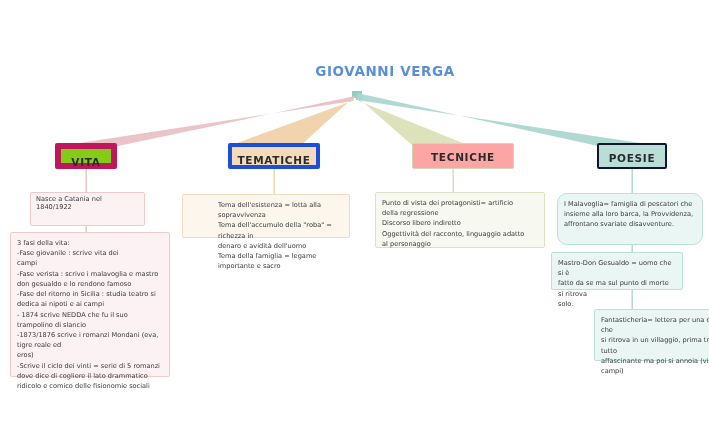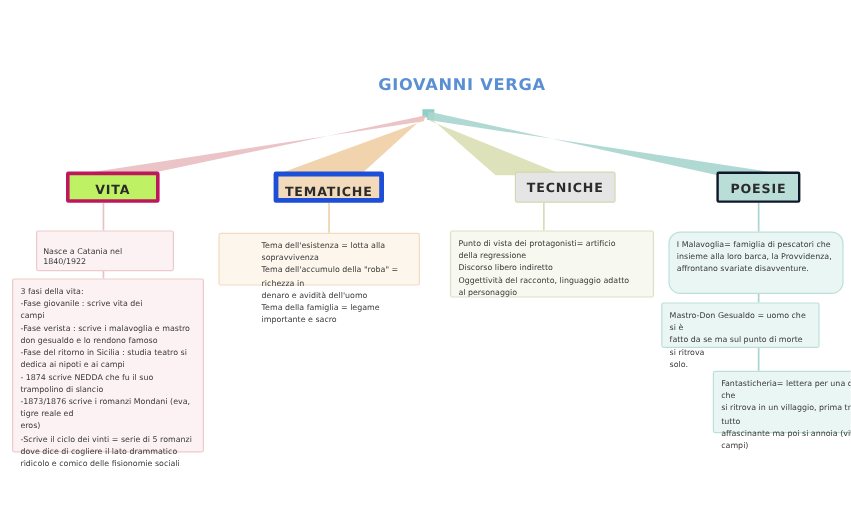--- a/index.html
+++ b/index.html
@@ -51,34 +51,33 @@
     line-height: 26px;
     text-align: center;
     font-size: 10.5px;
     font-weight: bold;
     letter-spacing: 0.7px;
     color: #2b2b2b;
     border-radius: 2px;
     box-sizing: border-box;
   }
   .chip-vita {
-    left: 55px;  top: 143px; width: 78px;
-    background: #bef264;
-    border: 3px solid #be185d;
+    left: 55px;  top: 143px; width: 62px;
+    background: #84cc16;
+    border: 6px solid #be185d;
   }
   .chip-tematiche {
     left: 228px; top: 143px; width: 92px;
     background: #f3dabb;
     border: 4px solid #1d4ed8;
   }
   .chip-tecniche {
-    left: 412px; top: 143px; width: 84px;
-    background: #e5e5e5;
+    left: 412px; top: 143px; width: 102px;
+    background: #fca5a5;
     border: 1px solid #d4d8ae;
-    margin-left: 17px;
   }
   .chip-poesie {
     left: 597px; top: 143px; width: 70px;
     background: #b9ded8;
     border: 2px solid #0f172a;
   }
 
   
   .box {
     box-sizing: border-box;
@@ -103,21 +102,21 @@
     background: #f7f8ef;
     border: 1px solid #dde0c4;
   }
   .box-teal {
     background: #eaf6f4;
     border: 1px solid #bcdfd9;
   }
 
   .b-nascita {
     left: 30px;  top: 192px; width: 115px; height: 34px;
-    padding: 14px 5px;
+    padding: 3px 5px;
     line-height: 1.2;
   }
   .b-fasi {
     left: 10px;  top: 232px; width: 160px; height: 145px;
   }
   .b-tematiche {
     left: 182px; top: 194px; width: 168px; height: 44px;
   }
   .b-tecniche {
     left: 375px; top: 192px; width: 170px; height: 56px;

